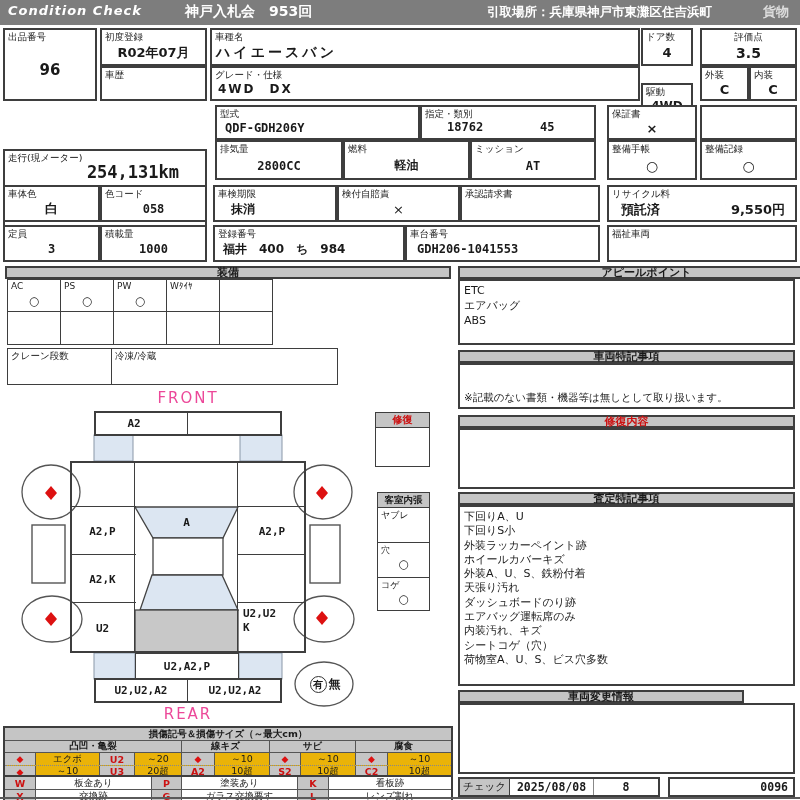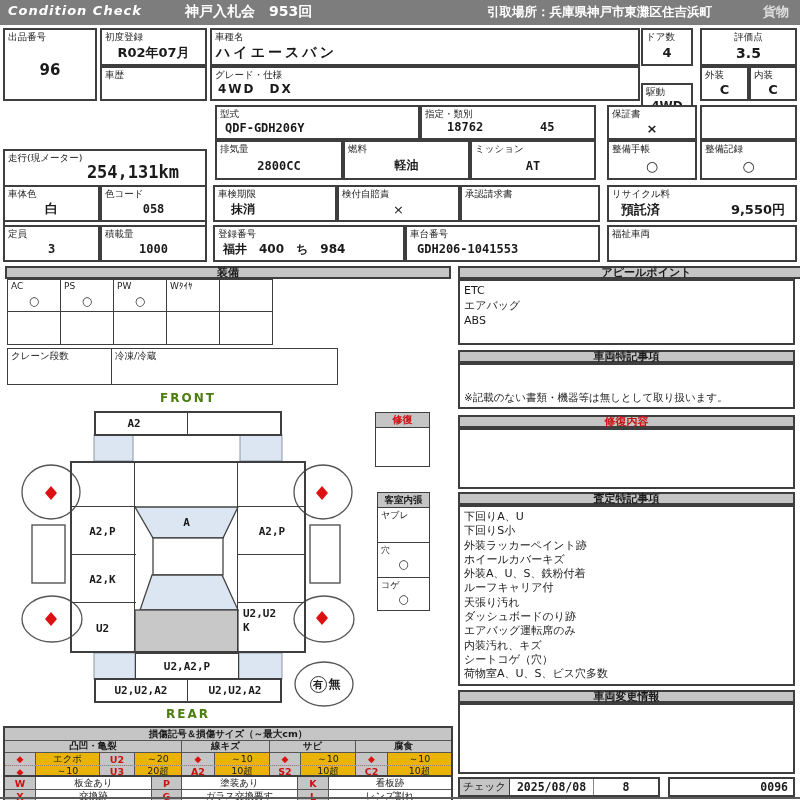--- a/index.html
+++ b/index.html
@@ -16,21 +16,21 @@
   .cv.big{font-size:15px;}
   .cv.left{justify-content:flex-start;}
   .mono{font-family:"DejaVu Sans Mono",monospace;}
   
   .sechdr{position:absolute;box-sizing:border-box;border:2px solid #3e3e3e;background:#c5c5c5;
           display:flex;align-items:center;justify-content:center;font-size:11px;font-weight:bold;}
   .secbody{position:absolute;box-sizing:border-box;border:2px solid #3e3e3e;background:#fff;font-size:11px;}
   .line{position:absolute;box-sizing:border-box;}
   .dlbl{position:absolute;box-sizing:border-box;display:flex;align-items:center;justify-content:center;
         font-weight:bold;font-size:11px;font-family:"DejaVu Sans Mono",monospace;white-space:pre;}
-  .blue{color:#4d7c0f;letter-spacing:2px;font-family:"DejaVu Sans",sans-serif;font-weight:bold;font-size:12px;}
+  .blue{color:#ec4899;letter-spacing:2px;font-family:"DejaVu Sans",sans-serif;font-weight:normal;font-size:15px;}
   
   .lgrow{display:flex;}
   .lg{box-sizing:border-box;border-right:1px solid #555;display:flex;align-items:center;justify-content:center;
       font-size:9.5px;white-space:nowrap;overflow:hidden;}
   .lg:last-child{border-right:none;}
   .gray{background:#c5c5c5;}
   .redcode{color:#cc1111;font-weight:bold;}
   .dia{color:#dd1111;font-size:9px;}
   .yuc{display:inline-block;width:15px;height:15px;line-height:15px;text-align:center;border:1px solid #333;border-radius:50%;font-size:10px;font-weight:bold;}
 </style>
@@ -228,30 +228,29 @@
 
   <div class="sechdr" style="left:458px;top:492px;width:337px;height:13px;">
     <span>査定特記事項</span>
   </div>
   <div class="secbody" style="left:458px;top:505px;width:337px;height:181px;padding:3px 4px;line-height:14.3px;">
     <div>下回りA、U</div>
     <div>下回りS小</div>
     <div>外装ラッカーペイント跡</div>
     <div>ホイールカバーキズ</div>
     <div>外装A、U、S、鉄粉付着</div>
-    <div>ルーフキャリア付</div>
     <div>天張り汚れ</div>
     <div>ダッシュボードのり跡</div>
     <div>エアバッグ運転席のみ</div>
     <div>内装汚れ、キズ</div>
     <div>シートコゲ（穴）</div>
     <div>荷物室A、U、S、ビス穴多数</div>
   </div>
 
-  <div class="sechdr" style="left:458px;top:690px;width:337px;height:13px;">
+  <div class="sechdr" style="left:458px;top:690px;width:286px;height:13px;">
     <span>車両変更情報</span>
   </div>
   <div class="secbody" style="left:458px;top:703px;width:337px;height:71px;"></div>
 
   <div class="abs" style="left:458px;top:777px;width:202px;height:20px;border:2px solid #3e3e3e;background:#fff;display:flex;">
     <div style="width:49px;background:#c5c5c5;border-right:1.5px solid #3e3e3e;display:flex;align-items:center;justify-content:center;font-size:10.5px;">チェック</div>
     <div class="mono" style="width:83px;border-right:1px solid #888;display:flex;align-items:center;justify-content:center;font-size:11.5px;font-weight:bold;">2025/08/08</div>
     <div class="mono" style="flex:1;display:flex;align-items:center;justify-content:center;font-size:11.5px;font-weight:bold;">8</div>
   </div>
   <div class="abs mono" style="left:668px;top:777px;width:127px;height:20px;border:2px solid #3e3e3e;display:flex;align-items:center;justify-content:flex-end;padding-right:5px;font-size:11.5px;font-weight:bold;">0096</div>

